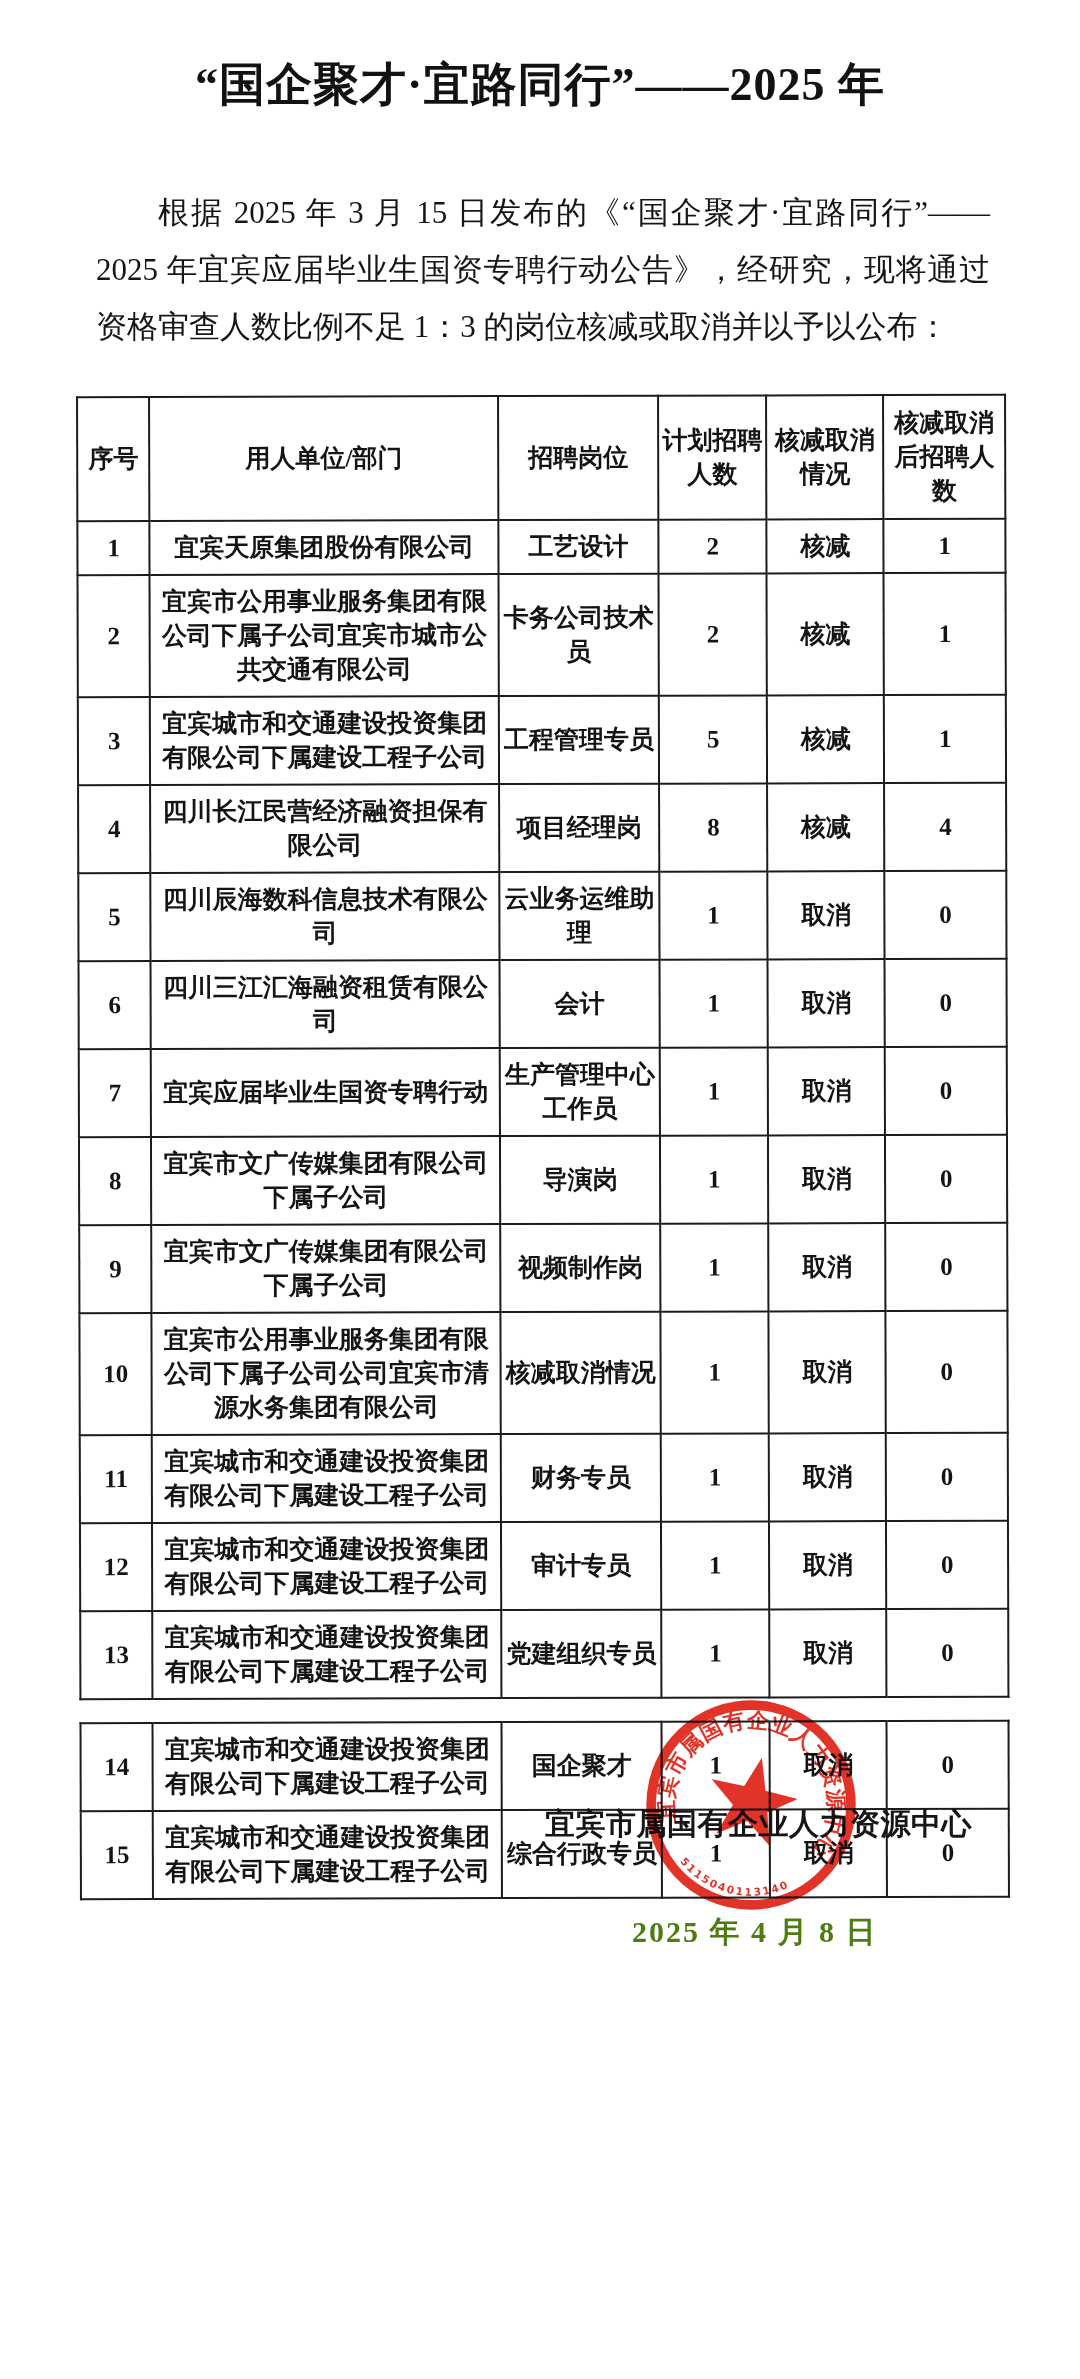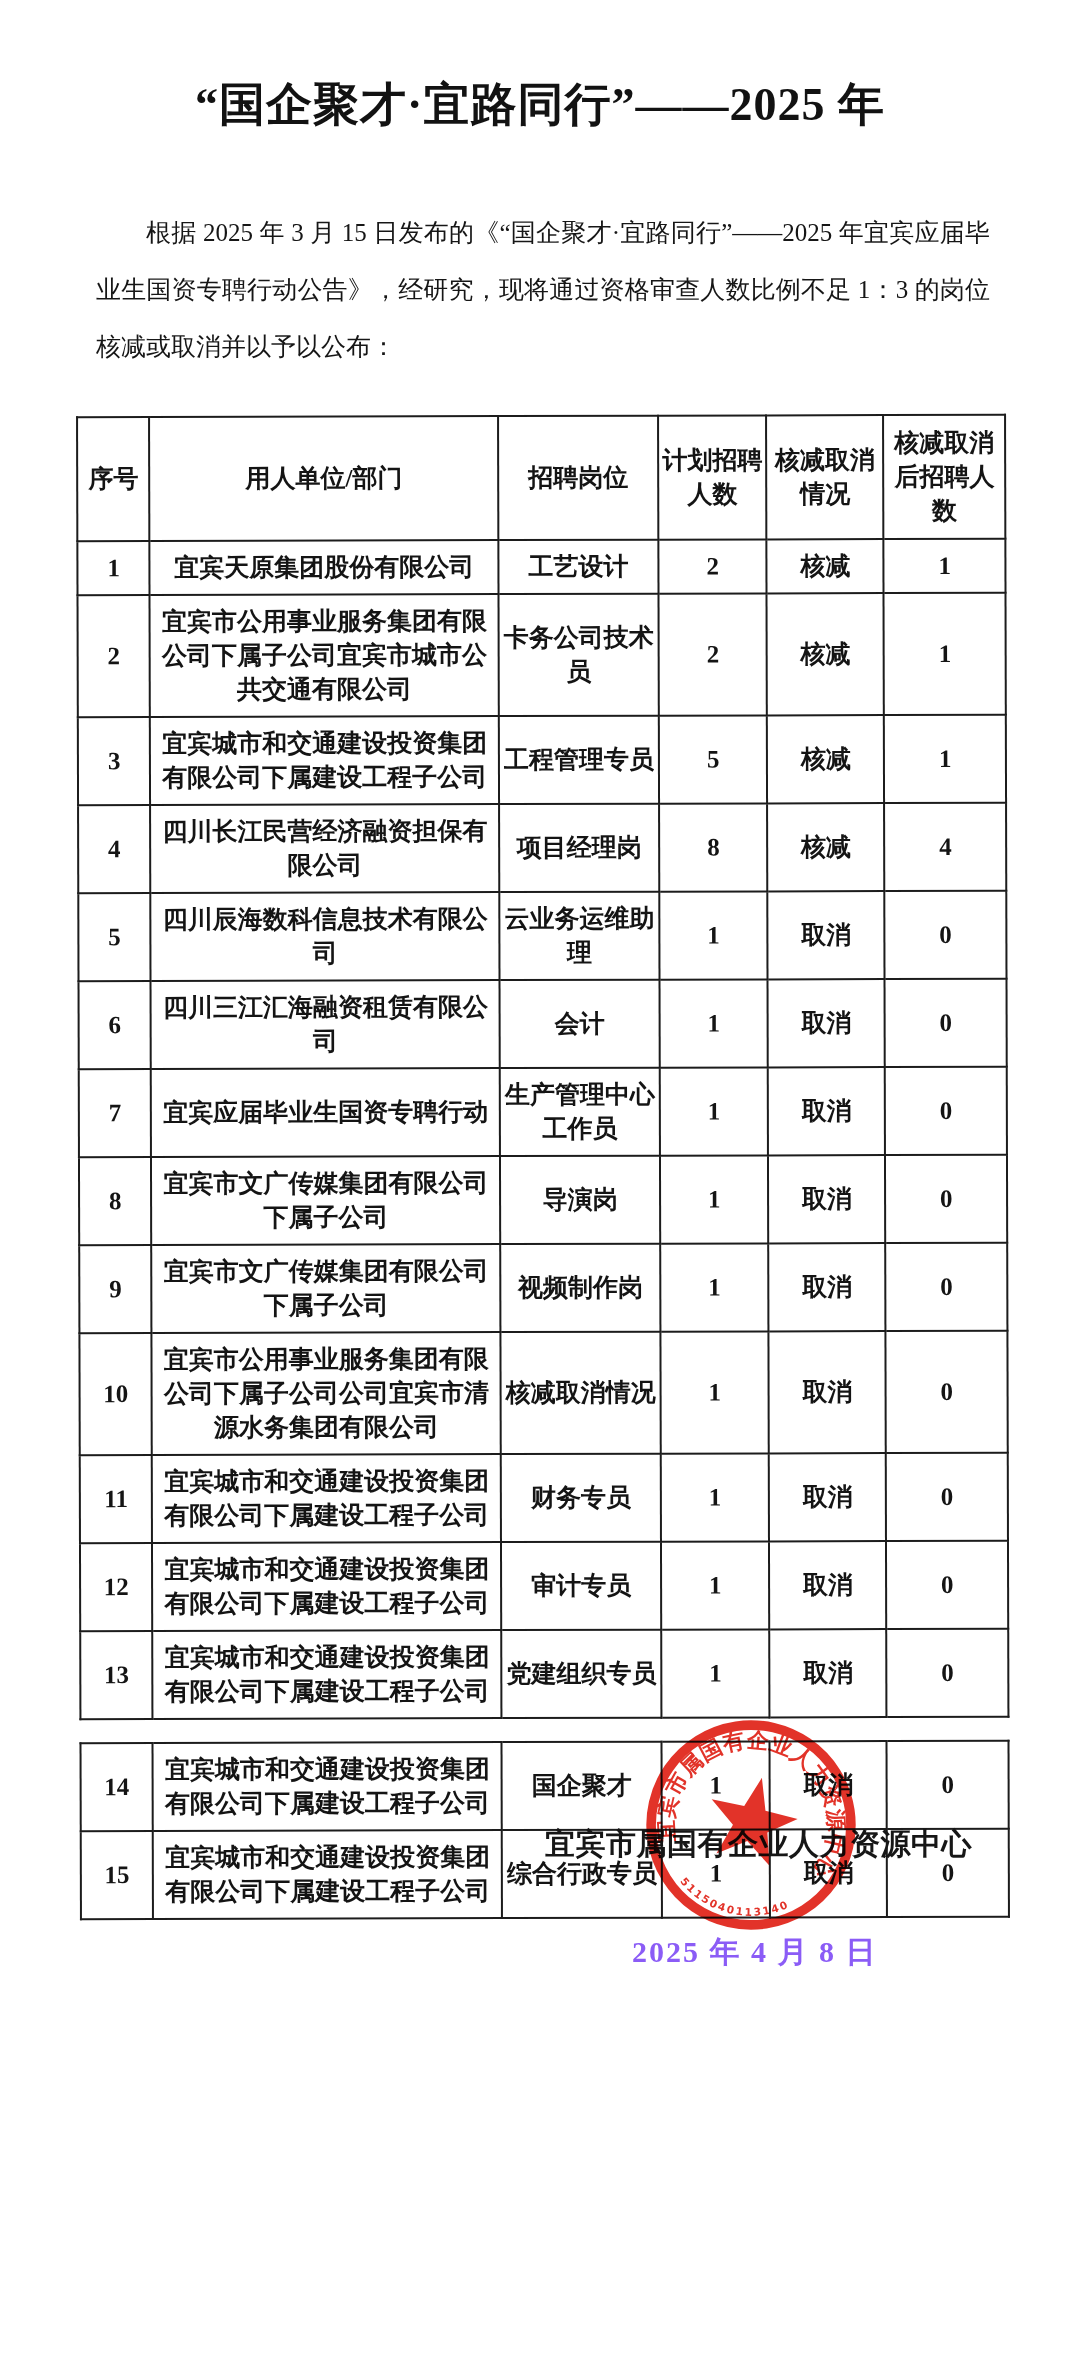--- a/index.html
+++ b/index.html
@@ -8,33 +8,33 @@
     background:#ffffff;
     color:#141414;
     font-family:"Liberation Serif","DejaVu Serif",serif;
     overflow:hidden;
     position:relative;
   }
   .page{position:relative;width:1080px;height:2379px;}
 
   
   .title{
-    margin-top:72px;
+    margin-top:52px;
     text-align:center;
     font-weight:700;
     font-size:46px;
     line-height:66px;
     letter-spacing:1px;
     color:#121212;
   }
 
   
   .intro{
     margin:66px 90px 0 96px;
-    font-size:25px;
+    font-size:31px;
     line-height:57px;
     text-align:justify;
     text-indent:2em;
     color:#161616;
     font-weight:500;
   }
 
   
   .table-wrap{margin:40px 72px 0 78px; transform:rotate(-0.15deg);}
   table{
@@ -65,21 +65,21 @@
     letter-spacing:0.5px;
     color:#161616;
     white-space:nowrap;
   }
   .doc-date{
     position:absolute;
     left:632px; top:1860px;
     font-size:30px;
     font-weight:600;
     letter-spacing:2px;
-    color:#8b5cf6;
+    color:#4d7c0f;
     white-space:nowrap;
   }
 
   
   .seal{
     position:absolute;
     left:640px; top:1642px;
     width:222px; height:222px;
     mix-blend-mode:multiply;
     opacity:0.93;

